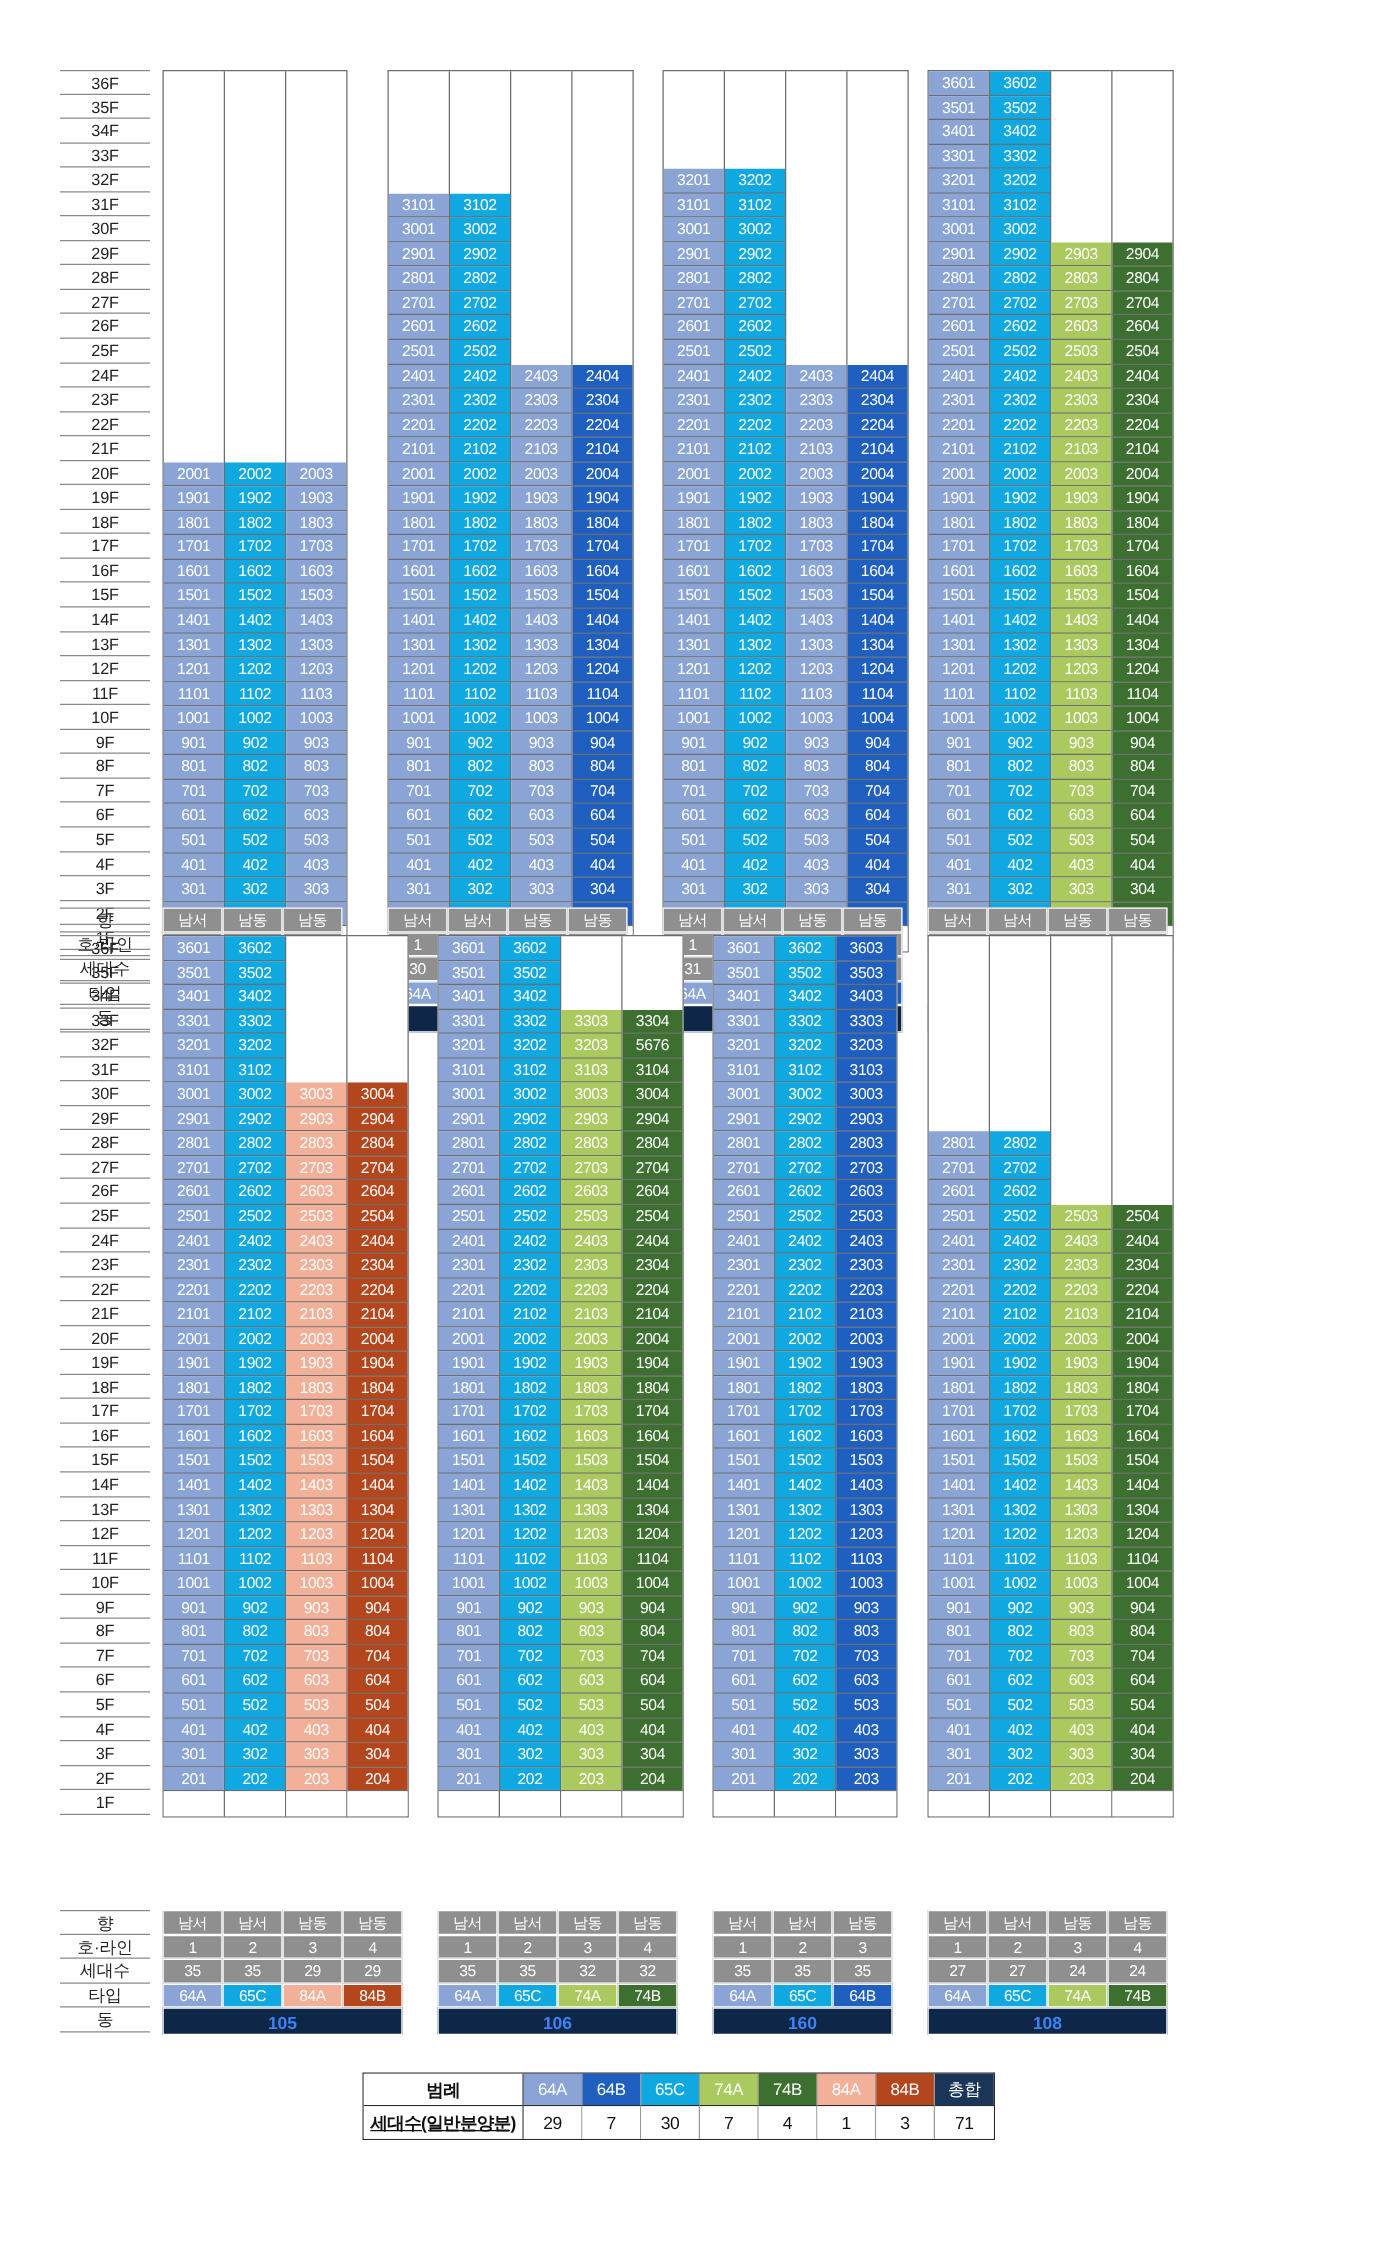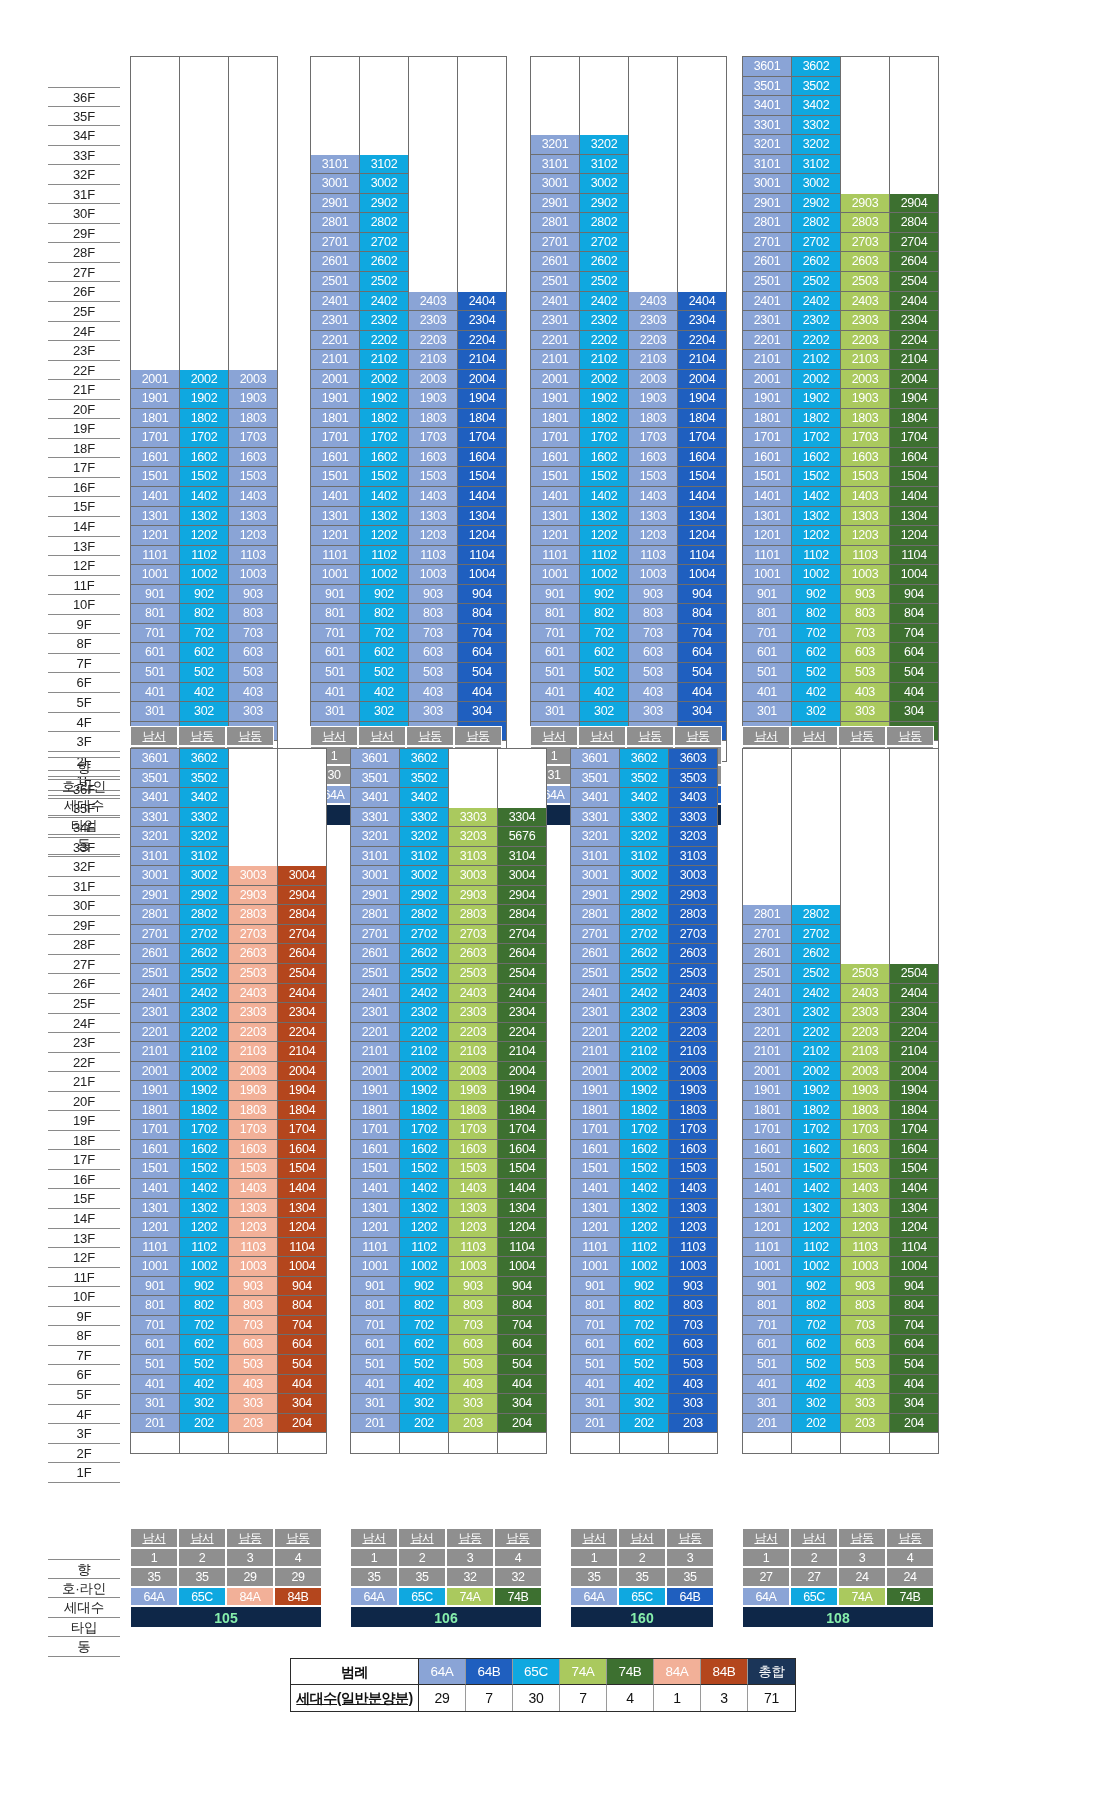--- a/index.html
+++ b/index.html
@@ -9,21 +9,21 @@
     font-family:"Liberation Sans","DejaVu Sans",sans-serif;
     -webkit-font-smoothing:antialiased;
     overflow:hidden;
   }
   .page{position:relative;width:1100px;height:1793px;}
 
   
   :root{}
 
   
-  .axis{position:absolute;width:72px;margin-top:31px;}
+  .axis{position:absolute;width:72px;}
   .axis .fl{
     height:19.55px;line-height:19.3px;
     text-align:center;font-size:13px;color:#222;
     border-bottom:1.5px solid #8a8a8a;
     box-sizing:border-box;
     letter-spacing:-0.2px;
   }
   .axis .fl:first-child{border-top:1.5px solid #8a8a8a;}
   .axis.foot .fl{font-size:13.5px;}
 
@@ -63,25 +63,25 @@
   .foot .frow{display:flex;}
   .fcell{
     width:48px;height:19.5px;line-height:19.5px;
     text-align:center;font-size:12.5px;
     box-sizing:border-box;
     border:1.2px solid #ffffff;
     color:#ffffff;background:#8f8f8f;
     letter-spacing:-0.4px;
     overflow:hidden;white-space:nowrap;
   }
-  .fcell.hyang{font-size:12px;text-decoration:underline;}
+  .fcell.hyang{font-size:12px;}
   .fcell.type{border:1.2px solid #ffffff;color:#ffffff;font-size:12.5px;}
   .dong{
     height:22px;line-height:22px;text-align:center;
-    background:#0e2748;color:#86efac;
+    background:#0e2748;color:#3b82f6;
     font-size:14px;font-weight:bold;
     border:1.2px solid #ffffff;box-sizing:border-box;
   }
 
   
   .legend{position:absolute;display:flex;flex-direction:column;
           border:1.6px solid #2b2b2b;box-sizing:border-box;background:#fff;}
   .legend .lrow{display:flex;}
   .lhead{
     width:128px;height:26px;line-height:26px;text-align:center;

